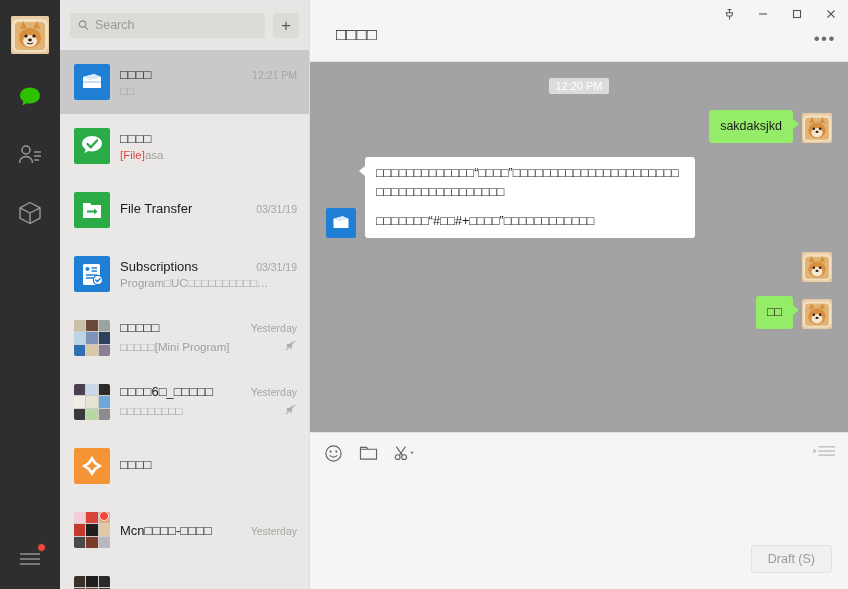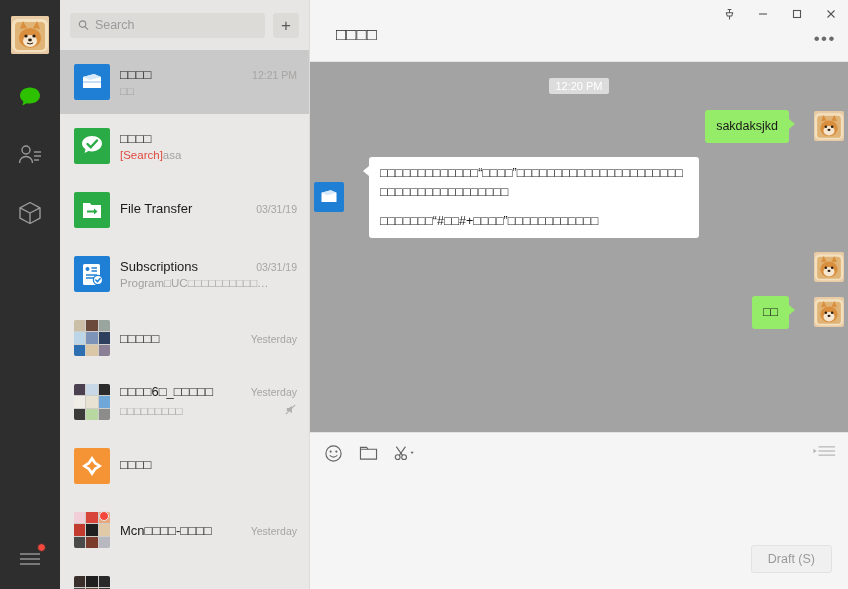--- a/index.html
+++ b/index.html
@@ -119,21 +119,21 @@
 
   .messages {
     flex:1; overflow:hidden; padding:14px 0 10px 0; background:#a3a3a3;
     position:relative;
   }
   .time-divider { text-align:center; margin-bottom:16px; }
   .time-divider span {
     font-size:11px; color:#fff; background:#dcdcdc; padding:2px 6px;
     border-radius:2px;
   }
-  .msg { display:flex; padding:0 4px; margin-bottom:14px; align-items:center;gap:16px; }
+  .msg { display:flex; padding:0 16px; margin-bottom:14px; align-items:flex-end; }
   .msg.out { justify-content:flex-end; }
   .msg-avatar {
     width:30px; height:30px; flex:0 0 30px; border-radius:2px; overflow:hidden;
   }
   .bubble {
     position:relative; max-width:330px; padding:7px 11px; border-radius:3px;
     font-size:12.5px; line-height:1.5; color:#1a1a1a; word-wrap:break-word;
   }
   .bubble.in { background:#ffffff; margin-left:9px; }
   .bubble.out { background:#95ec69; margin-right:9px; }
@@ -264,21 +264,21 @@
               <path d="M18 8c-5.5 0-10 3.4-10 7.6 0 2.3 1.4 4.4 3.5 5.7l-.9 3.7 3.9-2c1.1.3 2.3.4 3.5.4 5.5 0 10-3.4 10-7.8S23.5 8 18 8z" fill="#fff"></path>
               <path d="M13.5 16 L16.8 19.3 L23 12.5" fill="none" stroke="#2bab45" stroke-width="2.4" stroke-linecap="round" stroke-linejoin="round"></path>
             </svg>
           </div>
           <div class="chat-body">
             <div class="chat-row1">
               <span class="chat-name">□□□□</span>
               <span class="chat-time"></span>
             </div>
             <div class="chat-row2">
-              <span class="chat-preview"><span class="draft-tag">[Search]</span>asa</span>
+              <span class="chat-preview"><span class="draft-tag">[File]</span>asa</span>
             </div>
           </div>
         </div>
         <div class="chat-item">
           <div class="chat-avatar">
             <svg width="36" height="36" viewBox="0 0 36 36">
               <rect width="36" height="36" fill="#2bab45"></rect>
               <path d="M9 13 L9 26 L27 26 L27 13 Z" fill="#fff"></path>
               <path d="M9 13 L9 11 L16 11 L17.5 13" fill="#fff"></path>
               <line x1="13" y1="19.5" x2="22" y2="19.5" stroke="#2bab45" stroke-width="2"></line>
@@ -330,20 +330,27 @@
               <i style="background:#2f3f5e"></i>
               <i style="background:#2d6fb0"></i>
               <i style="background:#d9c7a7"></i>
               <i style="background:#8a7f94"></i>
             </div>
           </div>
           <div class="chat-body">
             <div class="chat-row1">
               <span class="chat-name">□□□□□</span>
               <span class="chat-time">Yesterday</span>
+            </div>
+            <div class="chat-row2">
+              <span class="chat-preview">□□□□□[Mini Program]</span>
+              <span class="mute-ico"><svg width="13" height="13" viewBox="0 0 14 14">
+                  <path d="M3 5.5 L5.5 5.5 L8.5 3 L8.5 11 L5.5 8.5 L3 8.5 Z" fill="#6b6b6b"></path>
+                  <line x1="2" y1="12" x2="12" y2="2" stroke="#6b6b6b" stroke-width="1.2"></line>
+                </svg></span>
             </div>
           </div>
         </div>
         <div class="chat-item">
           <div class="chat-avatar">
             <div class="av-grid">
               <i style="background:#4a4050"></i>
               <i style="background:#c9d8e6"></i>
               <i style="background:#2b2b2b"></i>
               <i style="background:#f0ece6"></i>

